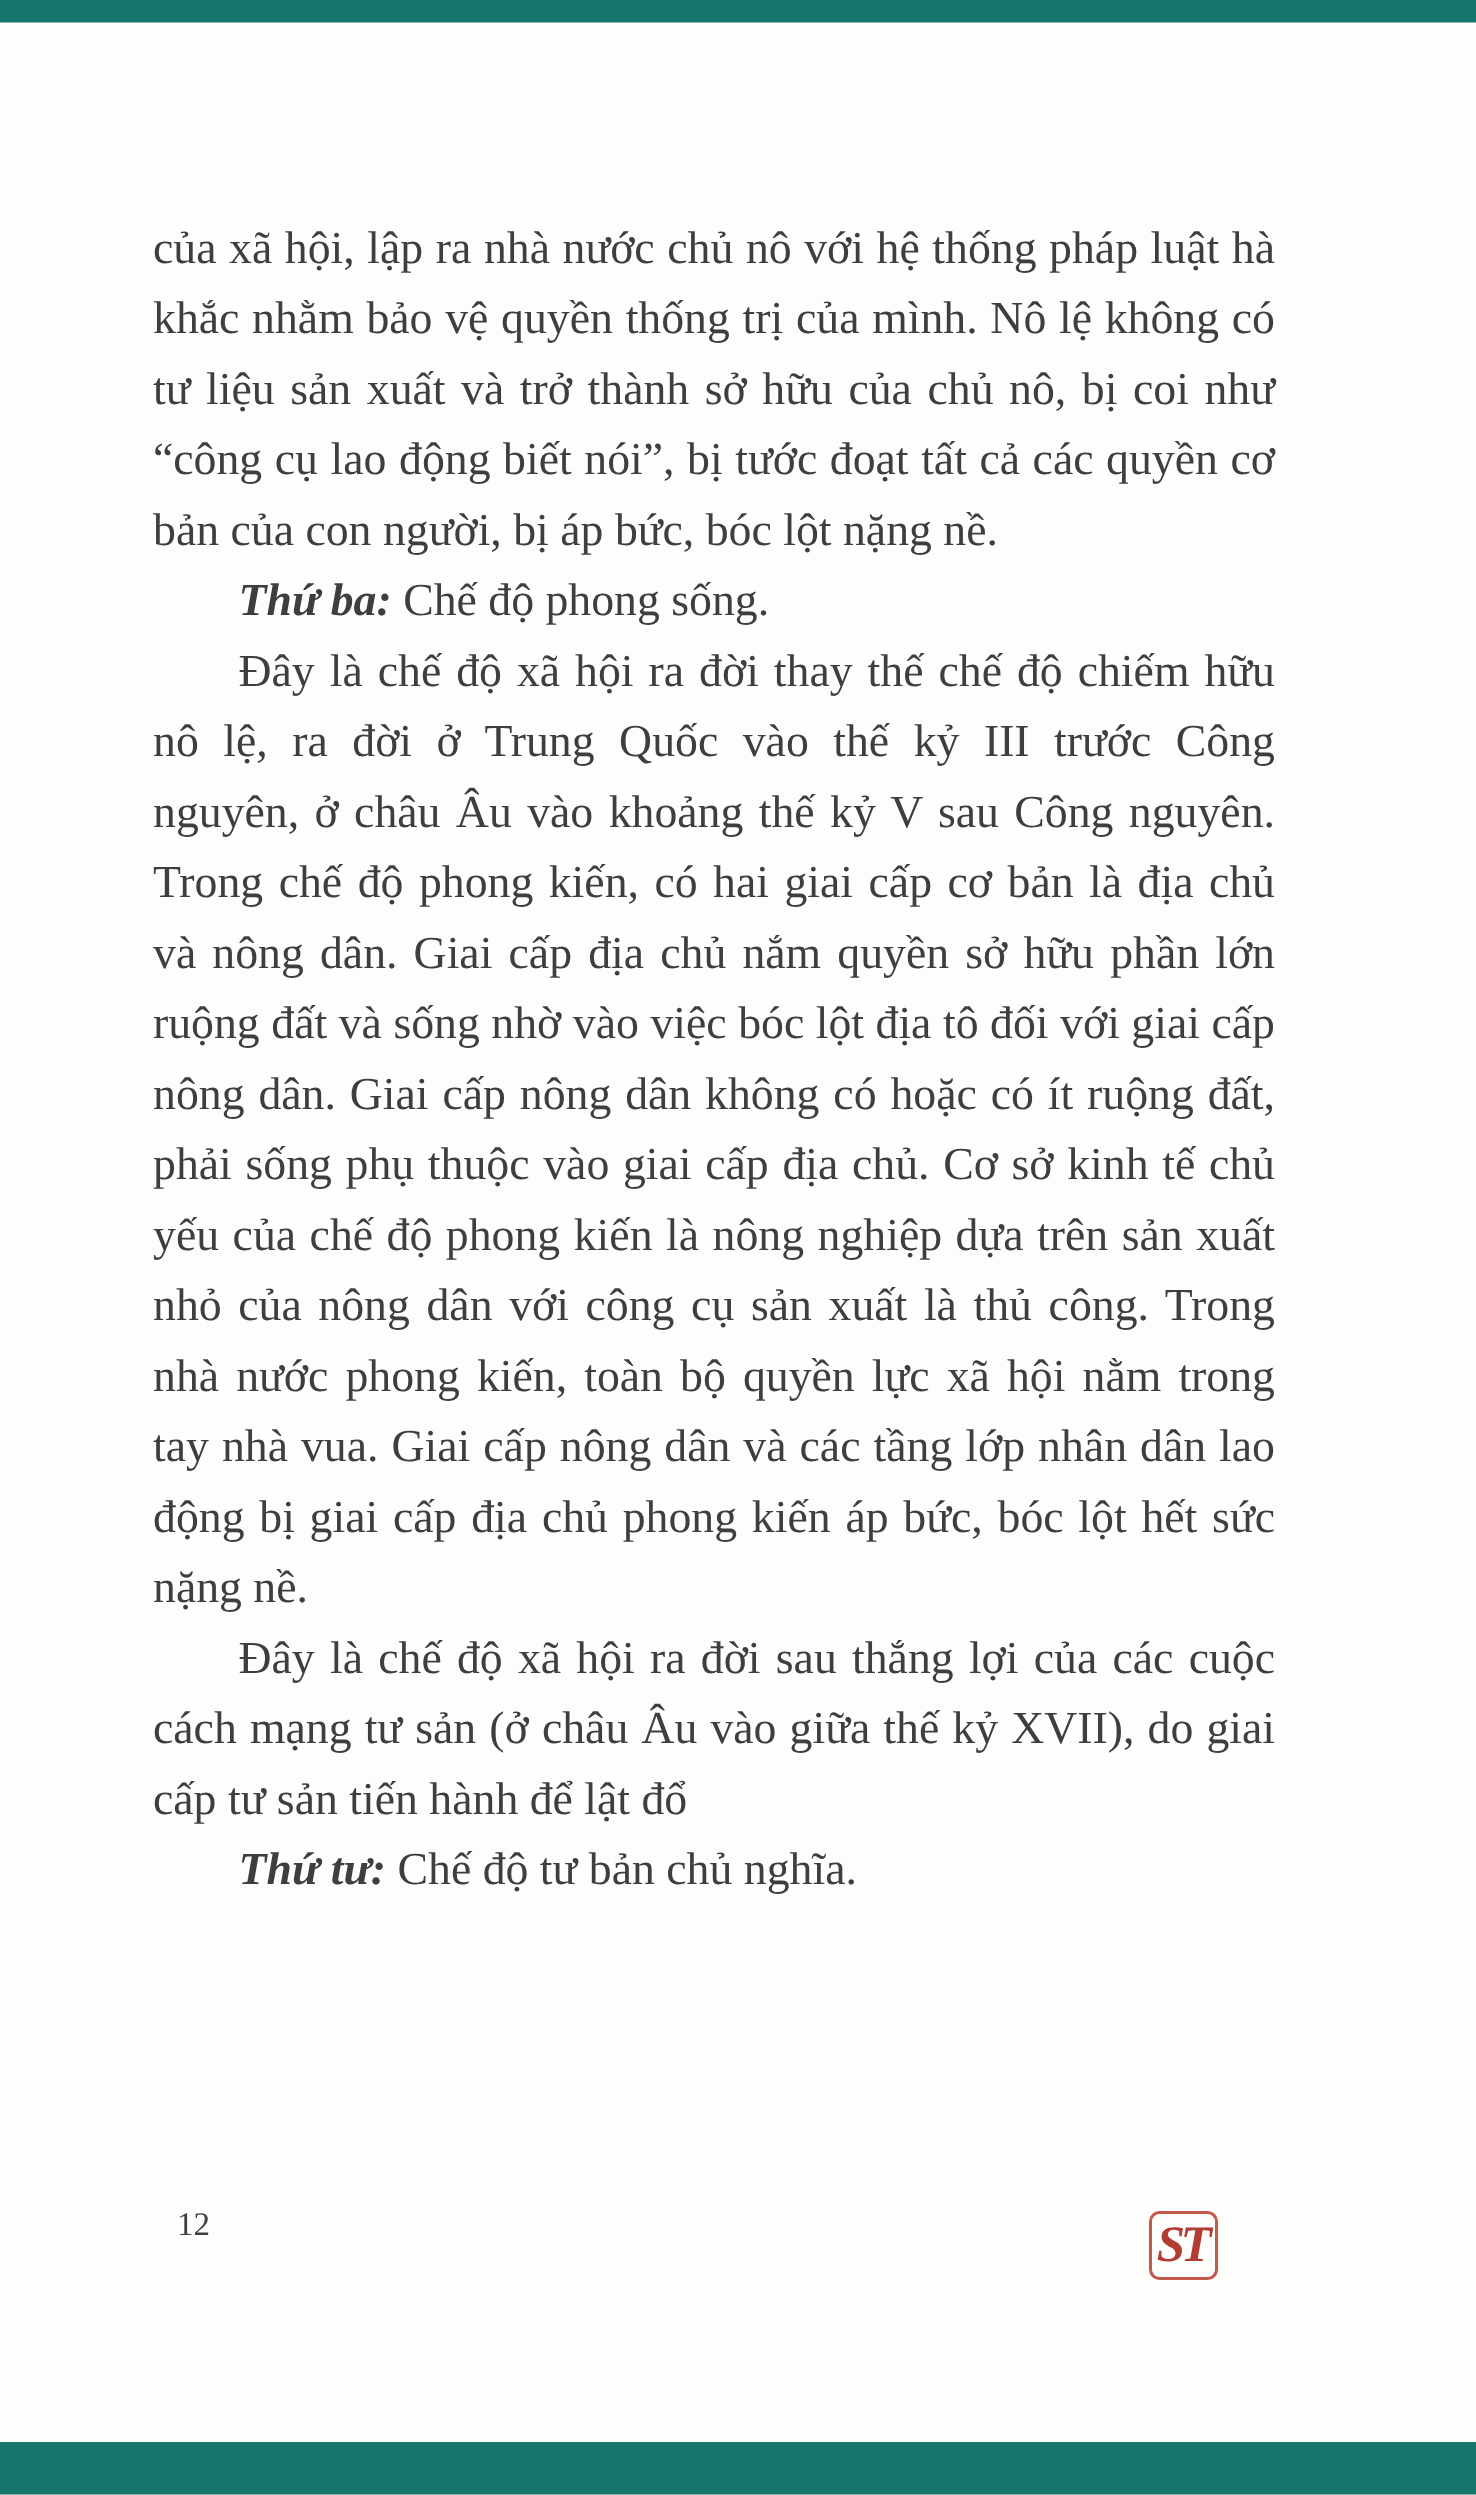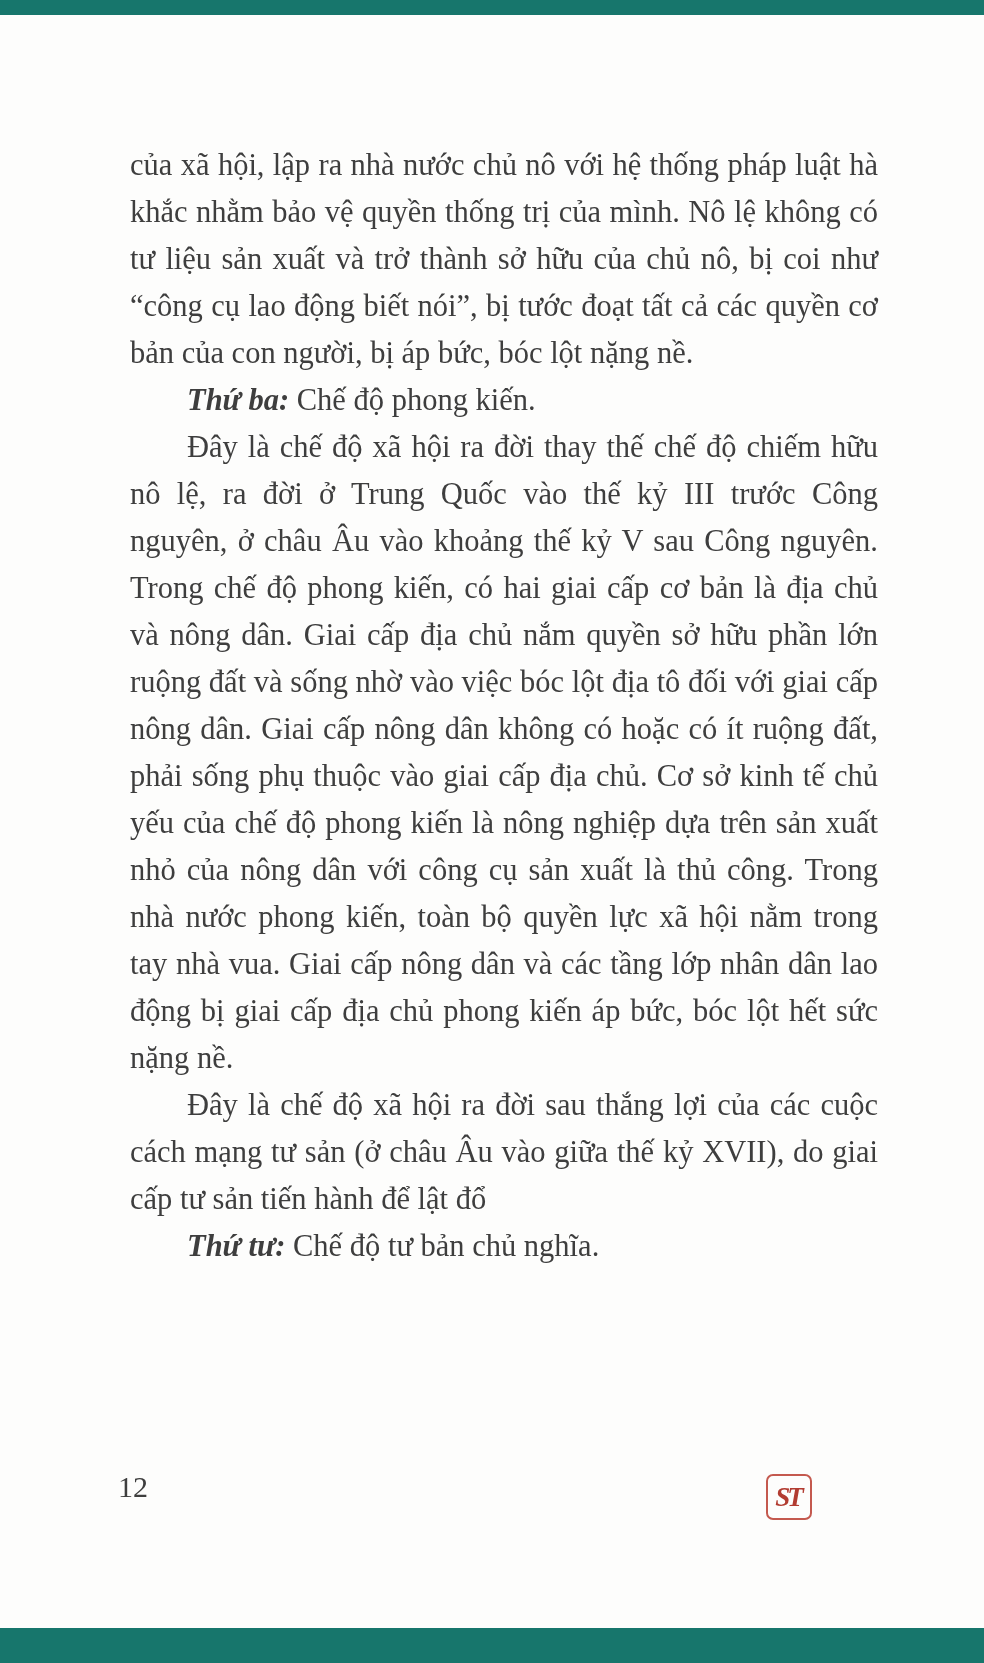--- a/index.html
+++ b/index.html
@@ -20,70 +20,70 @@
     position:absolute;
     left:0;
     width:100%;
     background:var(--band-teal);
   }
   .band-top{top:0;height:15px;}
   .band-bottom{bottom:0;height:35px;}
   .content{
     position:absolute;
     top:142px;
-    left:130px;
+    left:102px;
     width:748px;
     color:var(--body-text);
     font-size:30.5px;
     line-height:47px;
     text-align:justify;
   }
   .content p{margin:0;}
   .content p.indent{text-indent:57px;}
   .content em{font-style:italic;font-weight:bold;}
   .page-number{
     position:absolute;
     left:118px;
     top:1470px;
-    font-size:30px;
+    font-size:22px;
     color:var(--body-text);
   }
   .publisher-logo{
     position:absolute;
     left:766px;
     top:1474px;
     width:46px;
     height:46px;
     box-sizing:border-box;
     border:2.5px solid #c4594e;
     border-radius:7px;
     display:flex;
     align-items:center;
     justify-content:center;
     background:#fdfdfc;
   }
   .publisher-logo span{
     font-family:"Liberation Serif","DejaVu Serif",serif;
     font-style:italic;
     font-weight:bold;
-    font-size:27px;
+    font-size:34px;
     letter-spacing:-3px;
     color:var(--logo-red);
     transform:translateX(-1px);
   }
 </style>
 </head>
 <body>
 
 <div class="band band-top"></div>
 
 <div class="content">
   <p>của xã hội, lập ra nhà nước chủ nô với hệ thống pháp luật hà khắc nhằm bảo vệ quyền thống trị của mình. Nô lệ không có tư liệu sản xuất và trở thành sở hữu của chủ nô, bị coi như “công cụ lao động biết nói”, bị tước đoạt tất cả các quyền cơ bản của con người, bị áp bức, bóc lột nặng nề.</p>
 
-  <p class="indent"><em>Thứ ba:</em><span> Chế độ phong kiến.</span></p>
+  <p class="indent"><em>Thứ ba:</em><span> Chế độ phong sống.</span></p>
 
   <p class="indent">Đây là chế độ xã hội ra đời thay thế chế độ chiếm hữu nô lệ, ra đời ở Trung Quốc vào thế kỷ III trước Công nguyên, ở châu Âu vào khoảng thế kỷ V sau Công nguyên. Trong chế độ phong kiến, có hai giai cấp cơ bản là địa chủ và nông dân. Giai cấp địa chủ nắm quyền sở hữu phần lớn ruộng đất và sống nhờ vào việc bóc lột địa tô đối với giai cấp nông dân. Giai cấp nông dân không có hoặc có ít ruộng đất, phải sống phụ thuộc vào giai cấp địa chủ. Cơ sở kinh tế chủ yếu của chế độ phong kiến là nông nghiệp dựa trên sản xuất nhỏ của nông dân với công cụ sản xuất là thủ công. Trong nhà nước phong kiến, toàn bộ quyền lực xã hội nằm trong tay nhà vua. Giai cấp nông dân và các tầng lớp nhân dân lao động bị giai cấp địa chủ phong kiến áp bức, bóc lột hết sức nặng nề.</p>
 
   <p class="indent">Đây là chế độ xã hội ra đời sau thắng lợi của các cuộc cách mạng tư sản (ở châu Âu vào giữa thế kỷ XVII), do giai cấp tư sản tiến hành để lật đổ</p>
 
   <p class="indent"><em>Thứ tư:</em><span> Chế độ tư bản chủ nghĩa.</span></p>
 </div>
 
 <div class="page-number">12</div>
 

